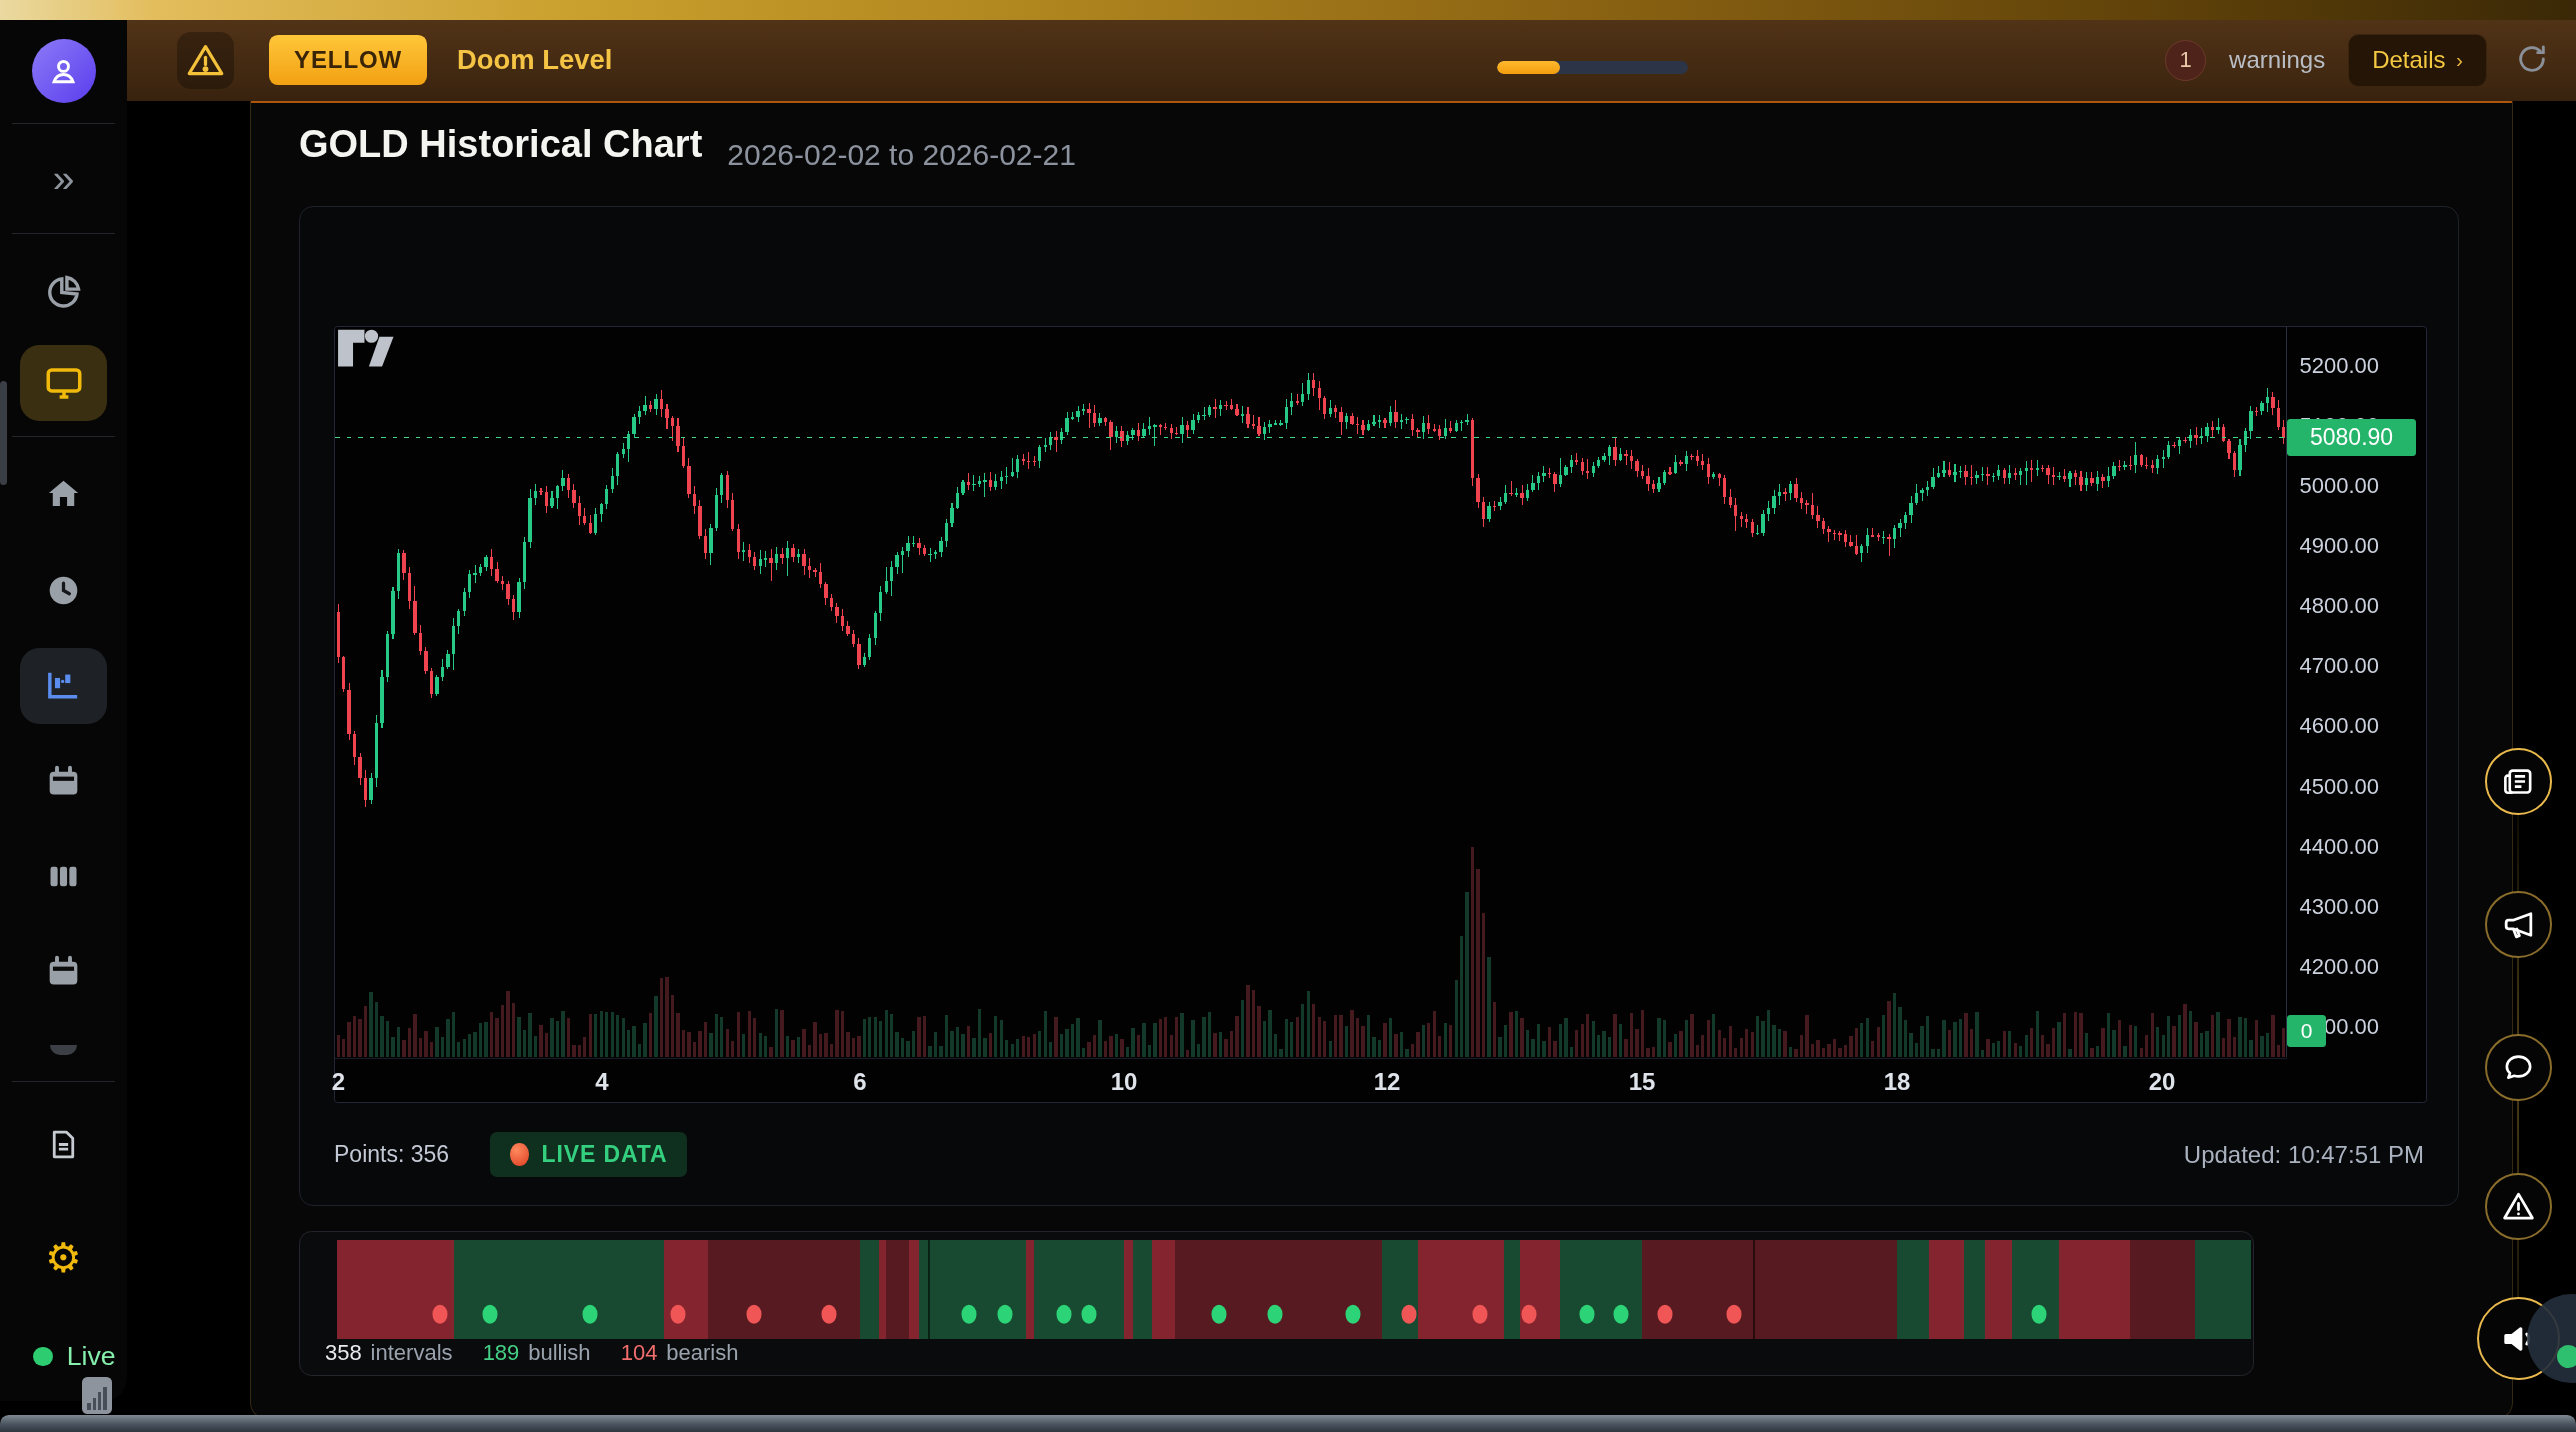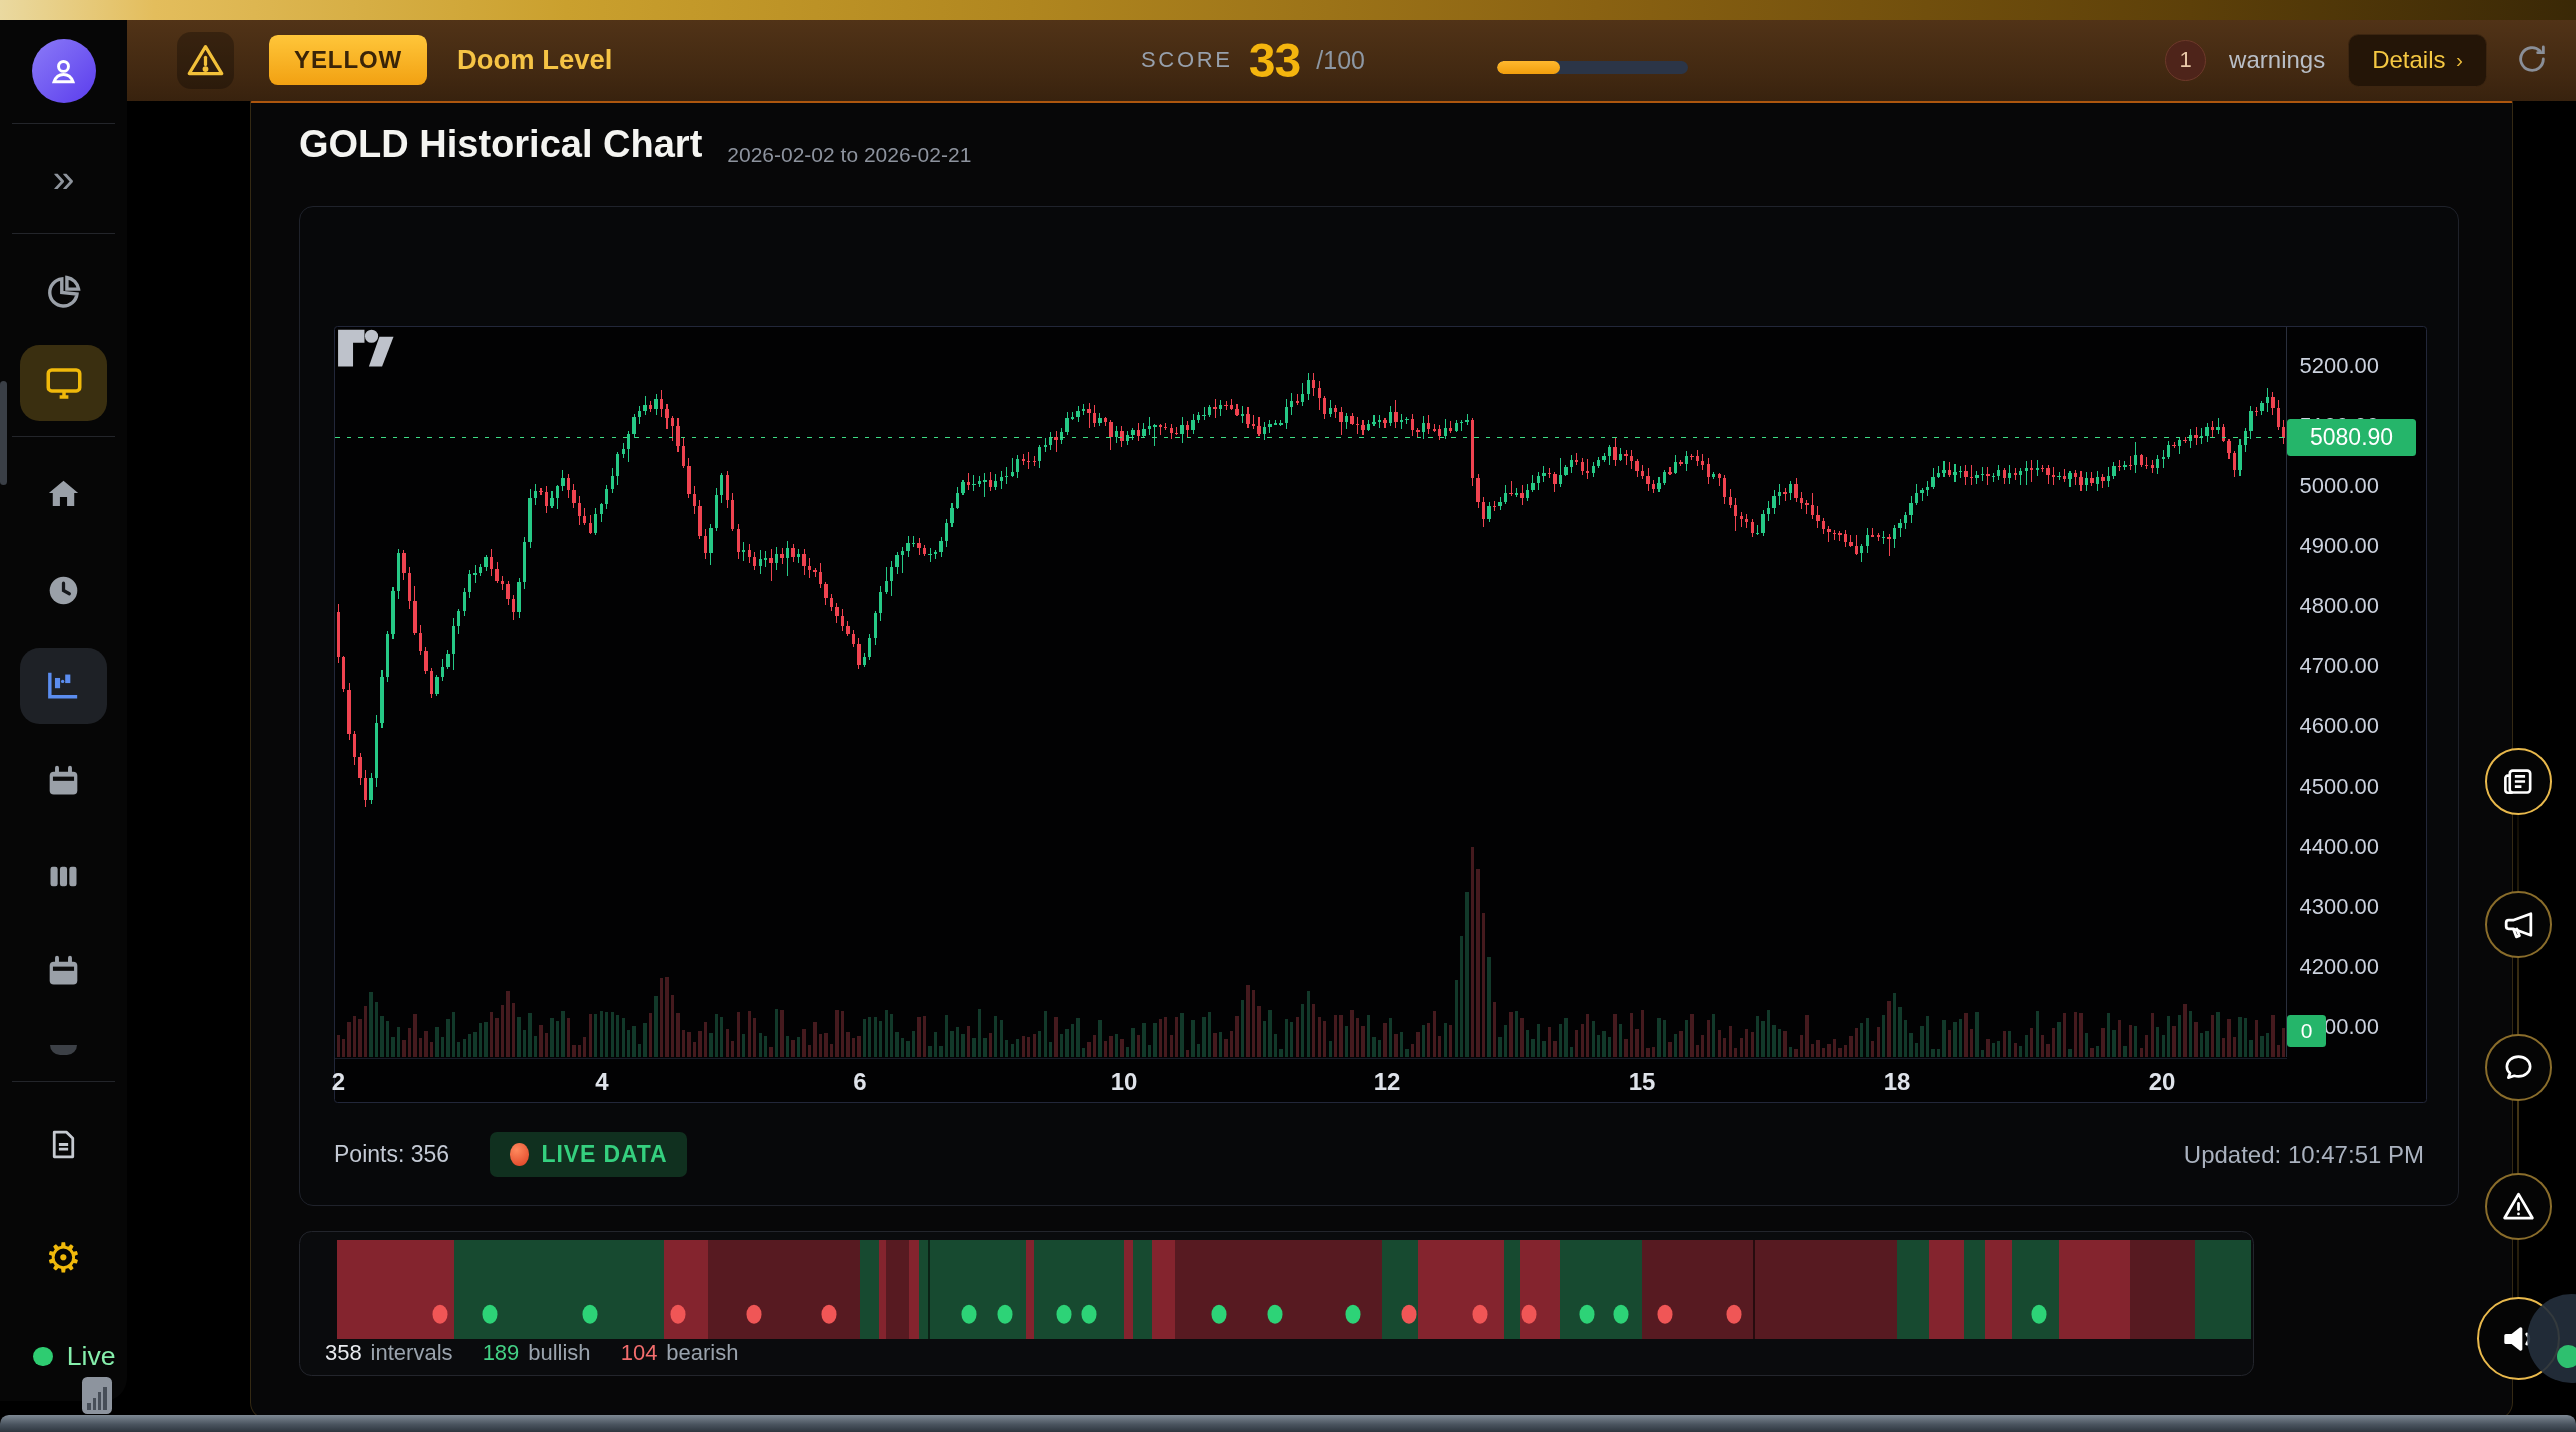--- a/index.html
+++ b/index.html
@@ -58,21 +58,21 @@
     color:#f5c842; font-size:24px; display:flex; align-items:center; gap:10.6px; }
   .details-btn .chev { font-size:21px; color:#e8b93c; }
   .refresh { color:#8a8f98; margin-left:5.3px; }
 
   
   .main { position:absolute; left:250px; top:101px; width:2263px; height:1319px;
     background:#070708; border:0.9px solid rgba(170,130,50,0.28); border-top:2.7px solid #ad560e;
     border-radius:1.8px 1.8px 17.7px 17.7px; }
   .main-header { position:absolute; left:48px; top:10.6px; right:50px; height:62px; display:flex; align-items:center; }
   .mh-title { color:#f4f4f1; font-size:38px; font-weight:700; }
-  .mh-range { color:#8d939e; font-size:21px; margin-left:25px; margin-top:21px; }
+  .mh-range { color:#8d939e; font-size:30px; margin-left:25px; margin-top:21px; }
   .tf-group { margin-left:auto; display:flex; align-items:center; gap:5.3px;
     border:1.3px solid #39404f; background:#0b0d12; border-radius:10.6px; padding:4.4px; height:58px; }
   .tf-btn { min-width:87px; height:48px; border-radius:8.9px; display:flex; align-items:center; justify-content:center;
     color:#aab3c0; font-size:25px; }
   .tf-btn.active { background:linear-gradient(180deg,#f7cd2a,#edb70d); color:#1d1503; font-weight:700; }
 
   
   .chart-card { position:absolute; left:48px; top:103px; width:2160px; height:1000px;
     background:#07080a; border:0.9px solid #1f222b; border-radius:14px; }
   .cc-header { position:absolute; left:34px; top:32px; right:34px; height:57px; display:flex; align-items:center; }
@@ -248,25 +248,20 @@
     <div class="tb-alert">
       <svg width="39" height="39" viewBox="0 0 24 24" fill="none" stroke="currentColor" stroke-width="2">
         <path d="M12 3.5 22 20H2z" stroke-linejoin="round"></path>
           <path d="M12 10v4.5" stroke-linecap="round"></path>
           <circle cx="12" cy="17.3" r="0.8" fill="currentColor"></circle>
       </svg>
     </div>
     <span class="tb-badge">YELLOW</span>
     <span class="tb-title">Doom Level</span>
 
-    <div class="tb-score">
-      <span class="lbl">SCORE</span>
-      <span class="val">33</span>
-      <span class="max">/100</span>
-    </div>
     <div class="tb-progress">
       <div class="fill" id="score-fill" style="width: 33%;"></div>
     </div>
 
     <div class="tb-right">
       <span class="warn-count">1</span>
       <span class="warn-label">warnings</span>
       <button class="details-btn">
         <span>Details</span>
         <span class="chev">›</span>

